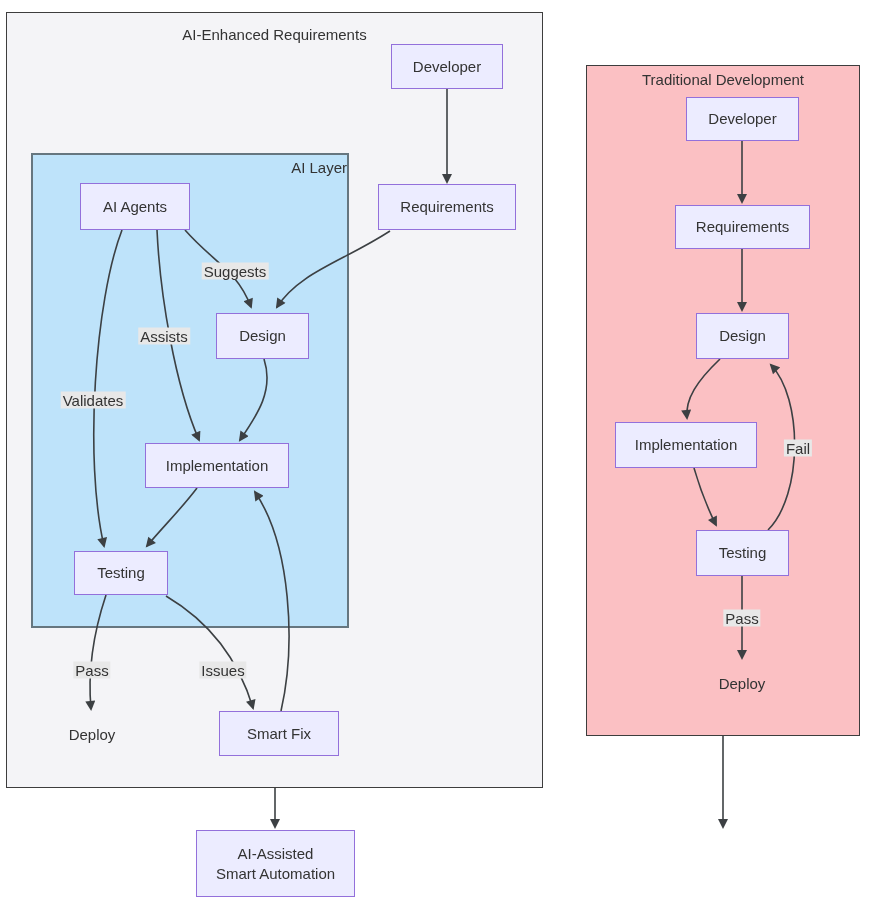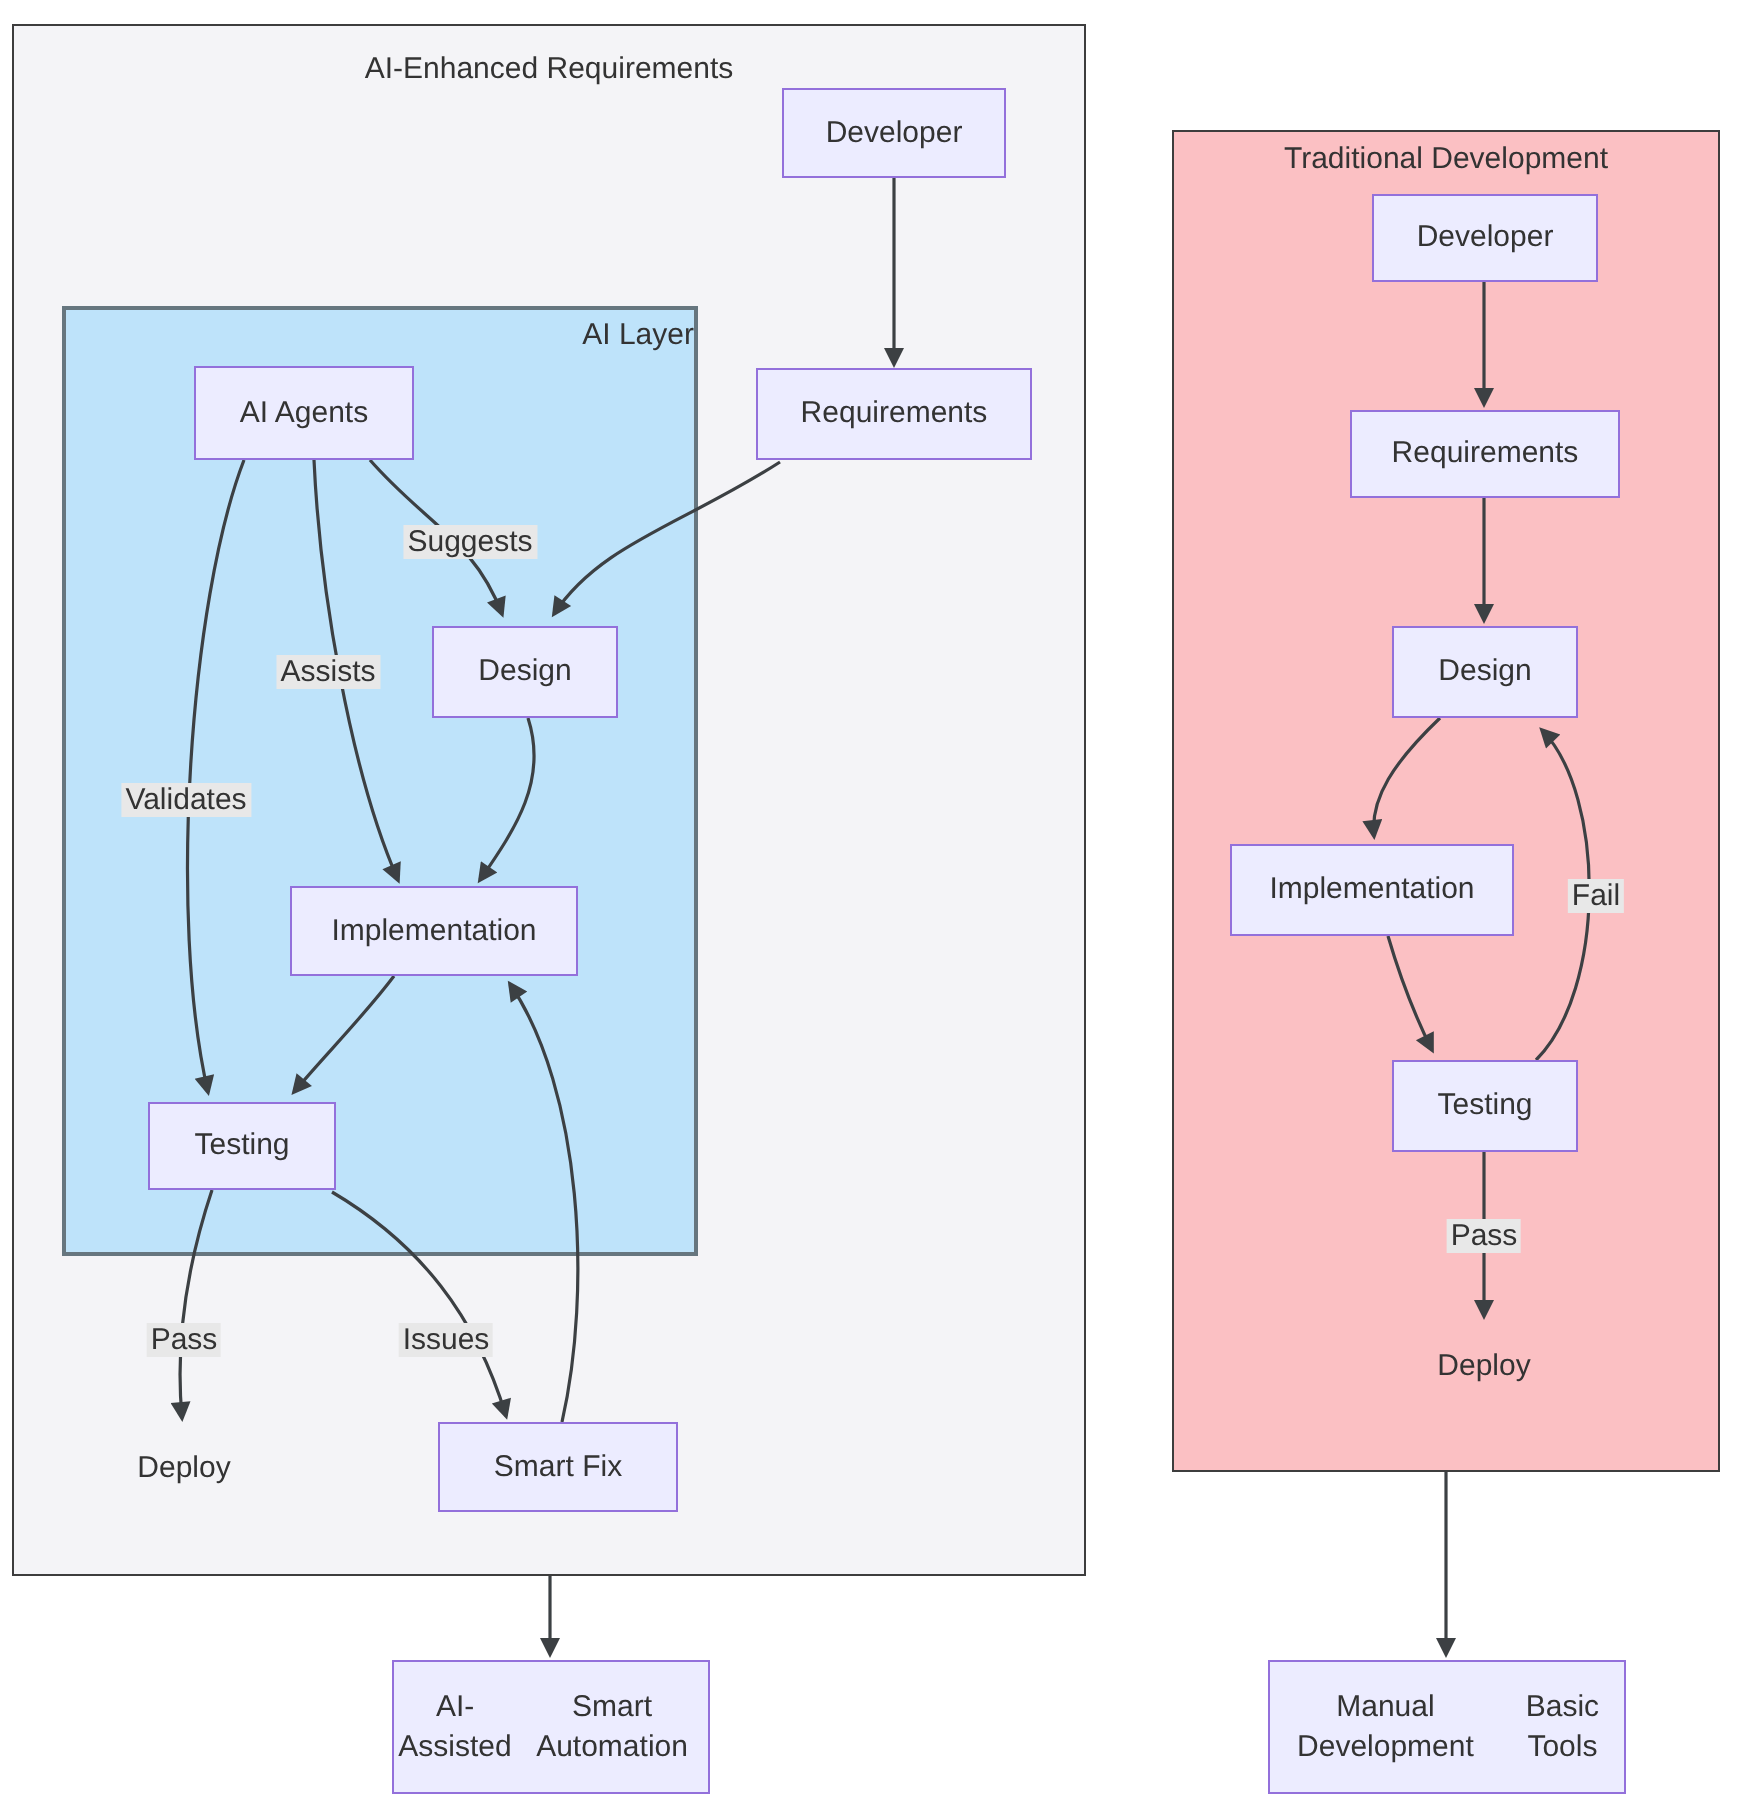--- a/index.html
+++ b/index.html
@@ -23,21 +23,21 @@
   .cluster-title{position:absolute;left:0;width:100%;text-align:center;z-index:2;}
   svg.edges{position:absolute;left:0;top:0;z-index:3;pointer-events:none;}
   .edge{fill:none;stroke:var(--edge-color);stroke-width:1.6px;}
   #arrowhead path{fill:var(--edge-color);stroke:none;}
   .node{
     position:absolute;box-sizing:border-box;z-index:4;
     background:var(--node-fill);border:1px solid var(--node-border);
     display:flex;align-items:center;justify-content:center;
     text-align:center;line-height:20px;
   }
-  .node.two-line{flex-direction:row;}
+  .node.two-line{flex-direction:column;}
   .edge-label{
     position:absolute;z-index:5;transform:translate(-50%,-50%);
     background:var(--edge-label-bg);padding:0 2px;white-space:nowrap;
   }
   .text-node{
     position:absolute;z-index:4;transform:translate(-50%,-50%);white-space:nowrap;
   }
 </style>
 </head>
 <body>
@@ -79,41 +79,37 @@
     <path class="edge" d="M742,249 L742,310" marker-end="url(#arrowhead)"></path>
     <path class="edge" d="M720,359 C697,381 685,399 687,418" marker-end="url(#arrowhead)"></path>
     <path class="edge" d="M694,468 C701,492 708,509 716,525" marker-end="url(#arrowhead)"></path>
     <path class="edge" d="M768,530 C803,495 803,398 771,365" marker-end="url(#arrowhead)"></path>
     <path class="edge" d="M742,576 L742,658" marker-end="url(#arrowhead)"></path>
     <path class="edge" d="M723,736 L723,827" marker-end="url(#arrowhead)"></path>
   </svg>
 
   <div class="node" style="left:391px;top:44px;width:112px;height:45px;">Developer</div>
   <div class="node" style="left:378px;top:184px;width:138px;height:46px;">Requirements</div>
-  <div class="node" style="left:97px;top:183px;width:110px;height:47px;">AI Agents</div>
+  <div class="node" style="left:80px;top:183px;width:110px;height:47px;">AI Agents</div>
   <div class="node" style="left:216px;top:313px;width:93px;height:46px;">Design</div>
   <div class="node" style="left:145px;top:443px;width:144px;height:45px;">Implementation</div>
   <div class="node" style="left:74px;top:551px;width:94px;height:44px;">Testing</div>
   <div class="node" style="left:219px;top:711px;width:120px;height:45px;">Smart Fix</div>
   <div class="text-node" style="left:92px;top:734px;">Deploy</div>
   <div class="node two-line" style="left:196px;top:830px;width:159px;height:67px;">
     <div>AI-Assisted</div>
     <div>Smart Automation</div>
   </div>
 
   <div class="node" style="left:686px;top:97px;width:113px;height:44px;">Developer</div>
   <div class="node" style="left:675px;top:205px;width:135px;height:44px;">Requirements</div>
   <div class="node" style="left:696px;top:313px;width:93px;height:46px;">Design</div>
   <div class="node" style="left:615px;top:422px;width:142px;height:46px;">Implementation</div>
   <div class="node" style="left:696px;top:530px;width:93px;height:46px;">Testing</div>
   <div class="text-node" style="left:742px;top:683px;">Deploy</div>
-  <div class="node two-line" style="left:634px;top:830px;width:179px;height:67px;">
-    <div>Manual Development</div>
-    <div>Basic Tools</div>
-  </div>
 
   <div class="edge-label" style="left:235px;top:271px;">Suggests</div>
   <div class="edge-label" style="left:164px;top:336px;">Assists</div>
   <div class="edge-label" style="left:93px;top:400px;">Validates</div>
   <div class="edge-label" style="left:92px;top:670px;">Pass</div>
   <div class="edge-label" style="left:223px;top:670px;">Issues</div>
   <div class="edge-label" style="left:798px;top:448px;">Fail</div>
   <div class="edge-label" style="left:742px;top:618px;">Pass</div>
 
 </div>

